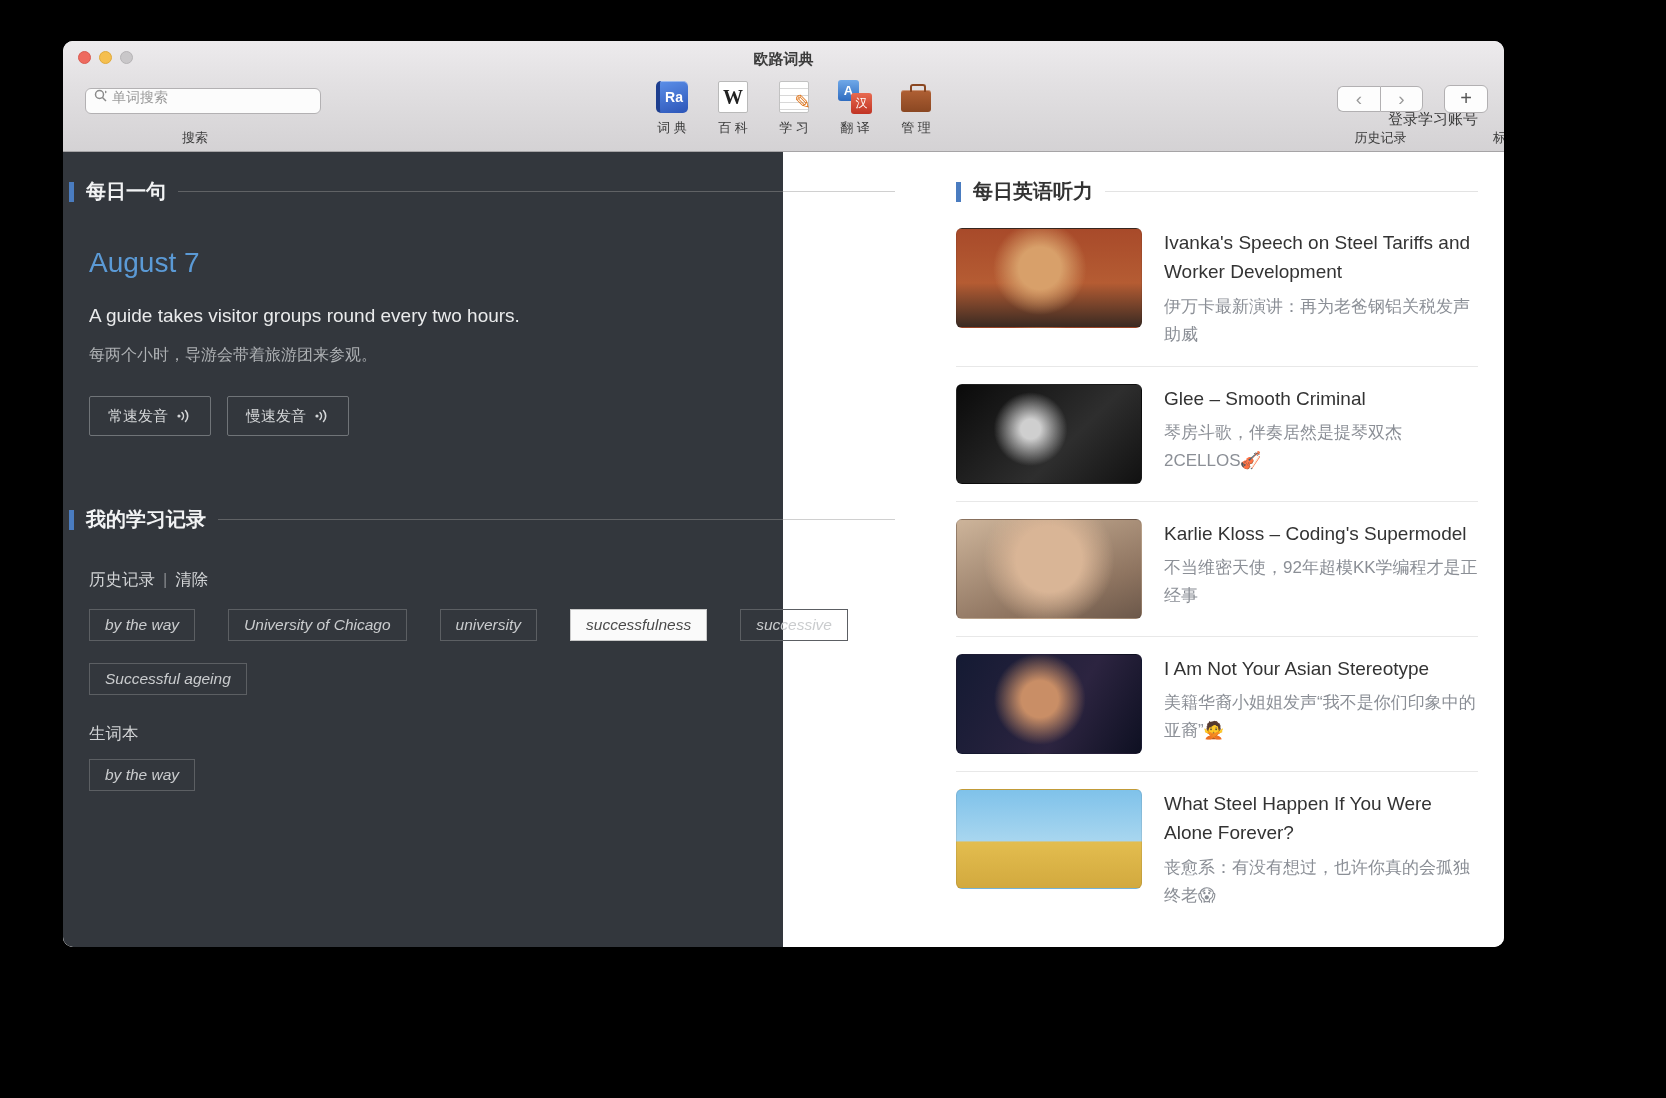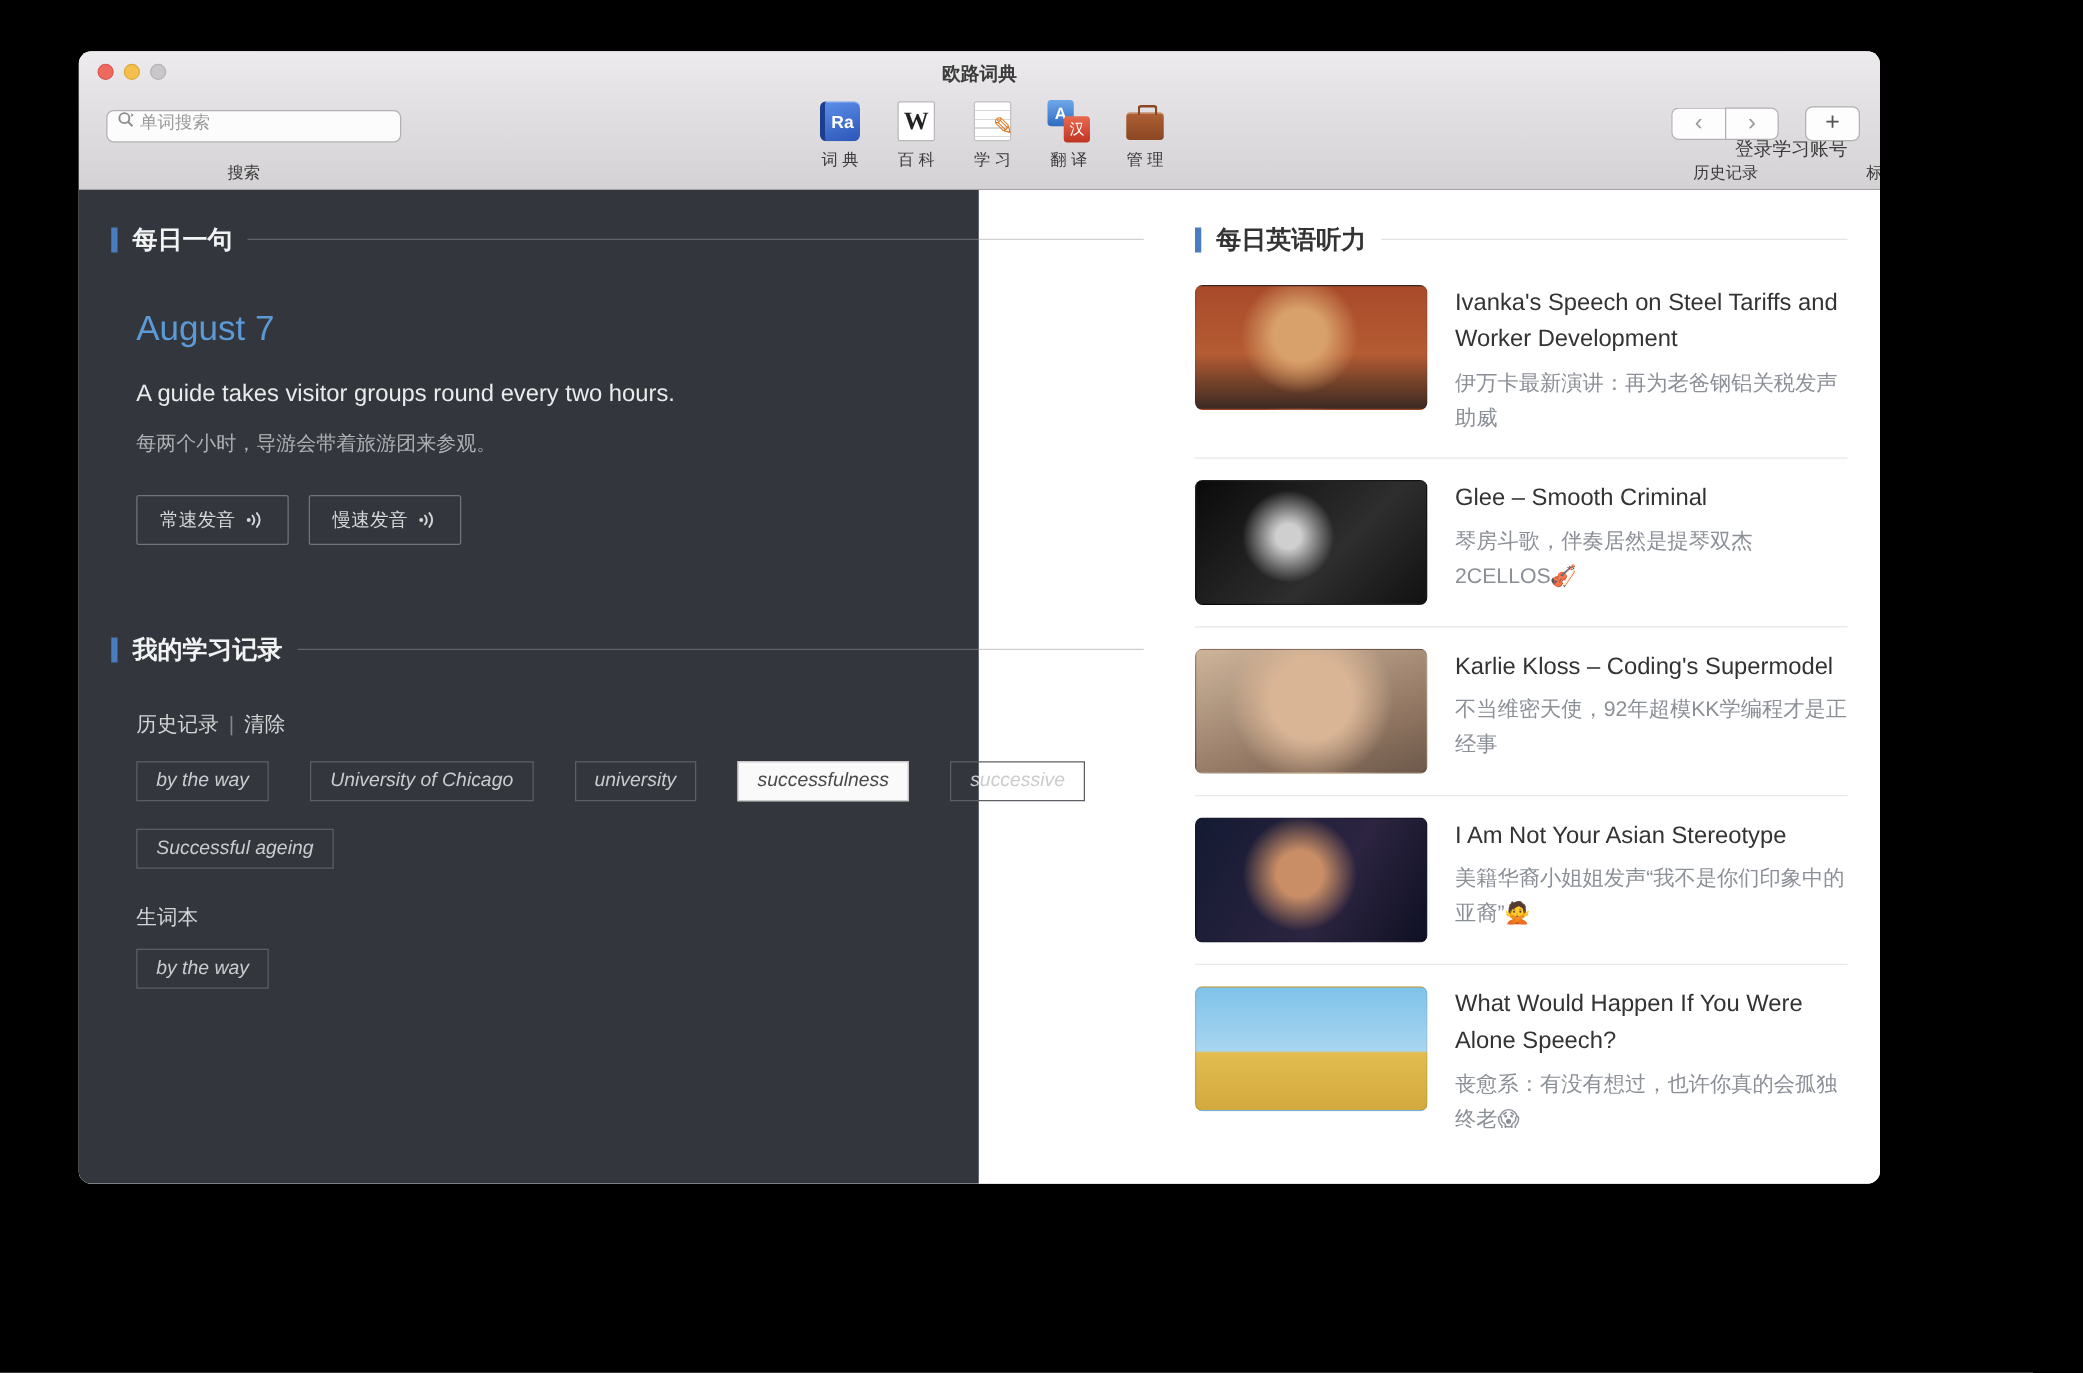--- a/index.html
+++ b/index.html
@@ -62,21 +62,21 @@
   .nav-btn.fwd  { border-radius:0 6px 6px 0; }
   .history-label { left:1274px; top:88px; width:87px; }
   .plus-btn { position:absolute; left:1381px; top:44px; width:44px; height:28px; background:#fdfdfd;
               border:1px solid #b2b0b2; border-radius:6px; color:#555; font-size:20px; line-height:25px; text-align:center; }
   .tag-label { left:1421px; top:88px; width:44px; }
 
   
   .content { position:absolute; left:0; top:111px; right:0; bottom:0; background:#fff; }
   .dark-panel { position:absolute; left:0; top:0; width:720px; height:100%; background:#33373d; }
 
-  .left-col { position:absolute; left:26px; top:0; width:826px; }
+  .left-col { position:absolute; left:6px; top:0; width:826px; }
   .right-col { position:absolute; left:893px; top:0; width:522px; }
 
   .section-head { display:flex; align-items:center; gap:12px; }
   .accent { width:5px; height:20px; background:#4a7cc0; flex-shrink:0; }
   .section-title { font-size:20px; font-weight:bold; white-space:nowrap; }
   .left-col .section-title { color:#f2f3f4; }
   .right-col .section-title { color:#333; }
   .head-rule { flex:1; height:1px; background:rgba(150,150,150,.45); }
   .right-col .head-rule { background:#e3e3e3; }
 
@@ -282,21 +282,21 @@
           <div class="thumb thumb-3"></div>
           <div class="item-text">
             <div class="item-title">I Am Not Your Asian Stereotype</div>
             <div class="item-sub">美籍华裔小姐姐发声“我不是你们印象中的亚裔”🙅</div>
           </div>
         </div>
 
         <div class="listen-item">
           <div class="thumb thumb-4"></div>
           <div class="item-text">
-            <div class="item-title">What Would Happen If You Were Alone Speech?</div>
+            <div class="item-title">What Steel Happen If You Were Alone Forever?</div>
             <div class="item-sub">丧愈系：有没有想过，也许你真的会孤独终老😱</div>
           </div>
         </div>
 
       </div>
     </div>
   </div>
 </div>
 
 </body></html>

